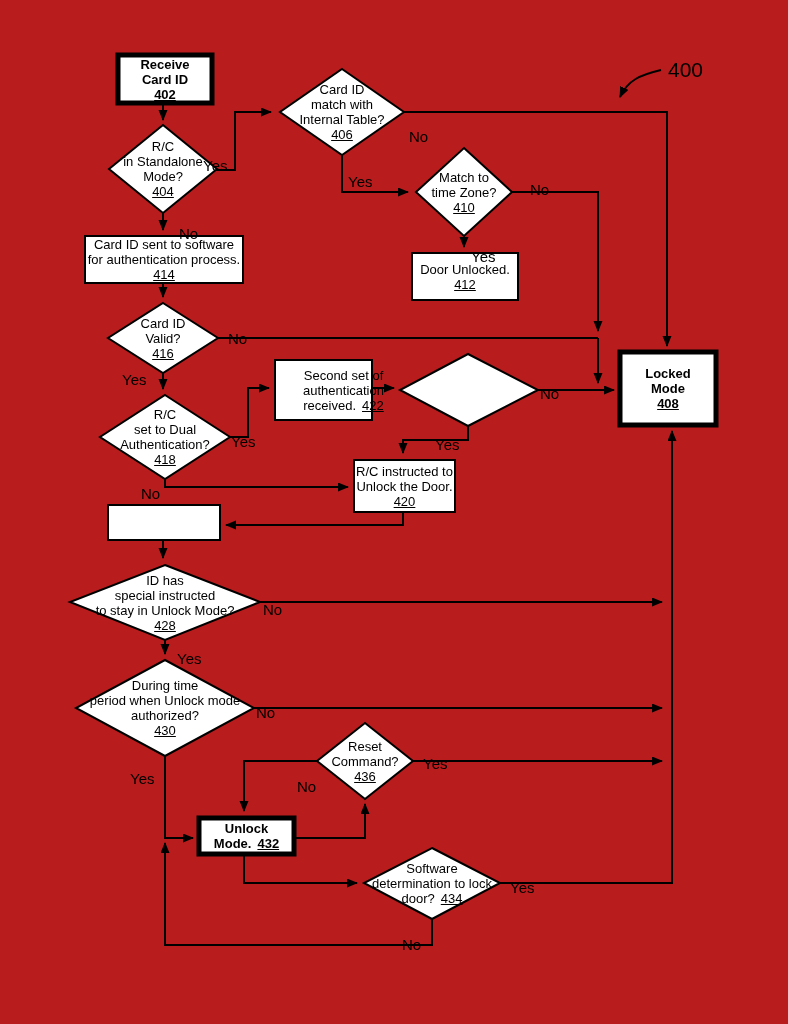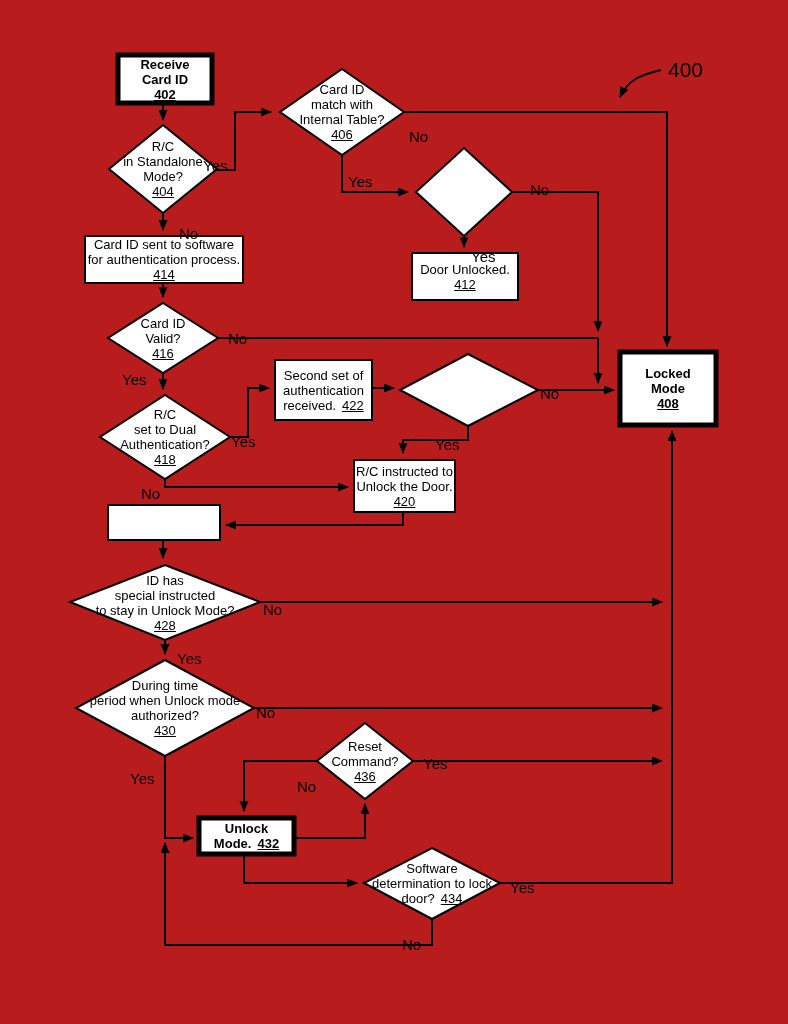--- a/index.html
+++ b/index.html
@@ -95,20 +95,25 @@
     <span class="ln ref">404</span>
   </div>
 
   <div class="node" style="left:280px;top:69px;width:124px;height:86px;">
     <span class="ln">Card ID</span>
     <span class="ln">match with</span>
     <span class="ln">Internal Table?</span>
     <span class="ln ref">406</span>
   </div>
 
+  <div class="node" style="left:416px;top:148px;width:96px;height:88px;">
+    <span class="ln">Match to</span>
+    <span class="ln">time Zone?</span>
+    <span class="ln ref">410</span>
+  </div>
 
   <div class="node" style="left:412px;top:253px;width:106px;height:47px;">
     <span class="ln">Door Unlocked.</span>
     <span class="ln ref">412</span>
   </div>
 
   <div class="node" style="left:85px;top:236px;width:158px;height:47px;">
     <span class="ln">Card ID sent to software</span>
     <span class="ln">for authentication process.</span>
     <span class="ln ref">414</span>
@@ -120,21 +125,21 @@
     <span class="ln ref">416</span>
   </div>
 
   <div class="node" style="left:100px;top:395px;width:130px;height:84px;">
     <span class="ln">R/C</span>
     <span class="ln">set to Dual</span>
     <span class="ln">Authentication?</span>
     <span class="ln ref">418</span>
   </div>
 
-  <div class="node" style="left:275px;top:360px;width:97px;height:60px;">
+  <div class="node" style="left:275px;top:360px;width:97px;height:60px;padding-left:20px;">
     <span class="ln">Second set of</span>
     <span class="ln">authentication</span>
     <span class="ln"><span>received.</span><span class="ref iref">422</span></span>
   </div>
 
 
   <div class="node" style="left:354px;top:460px;width:101px;height:52px;">
     <span class="ln">R/C instructed to</span>
     <span class="ln">Unlock the Door.</span>
     <span class="ln ref">420</span>

